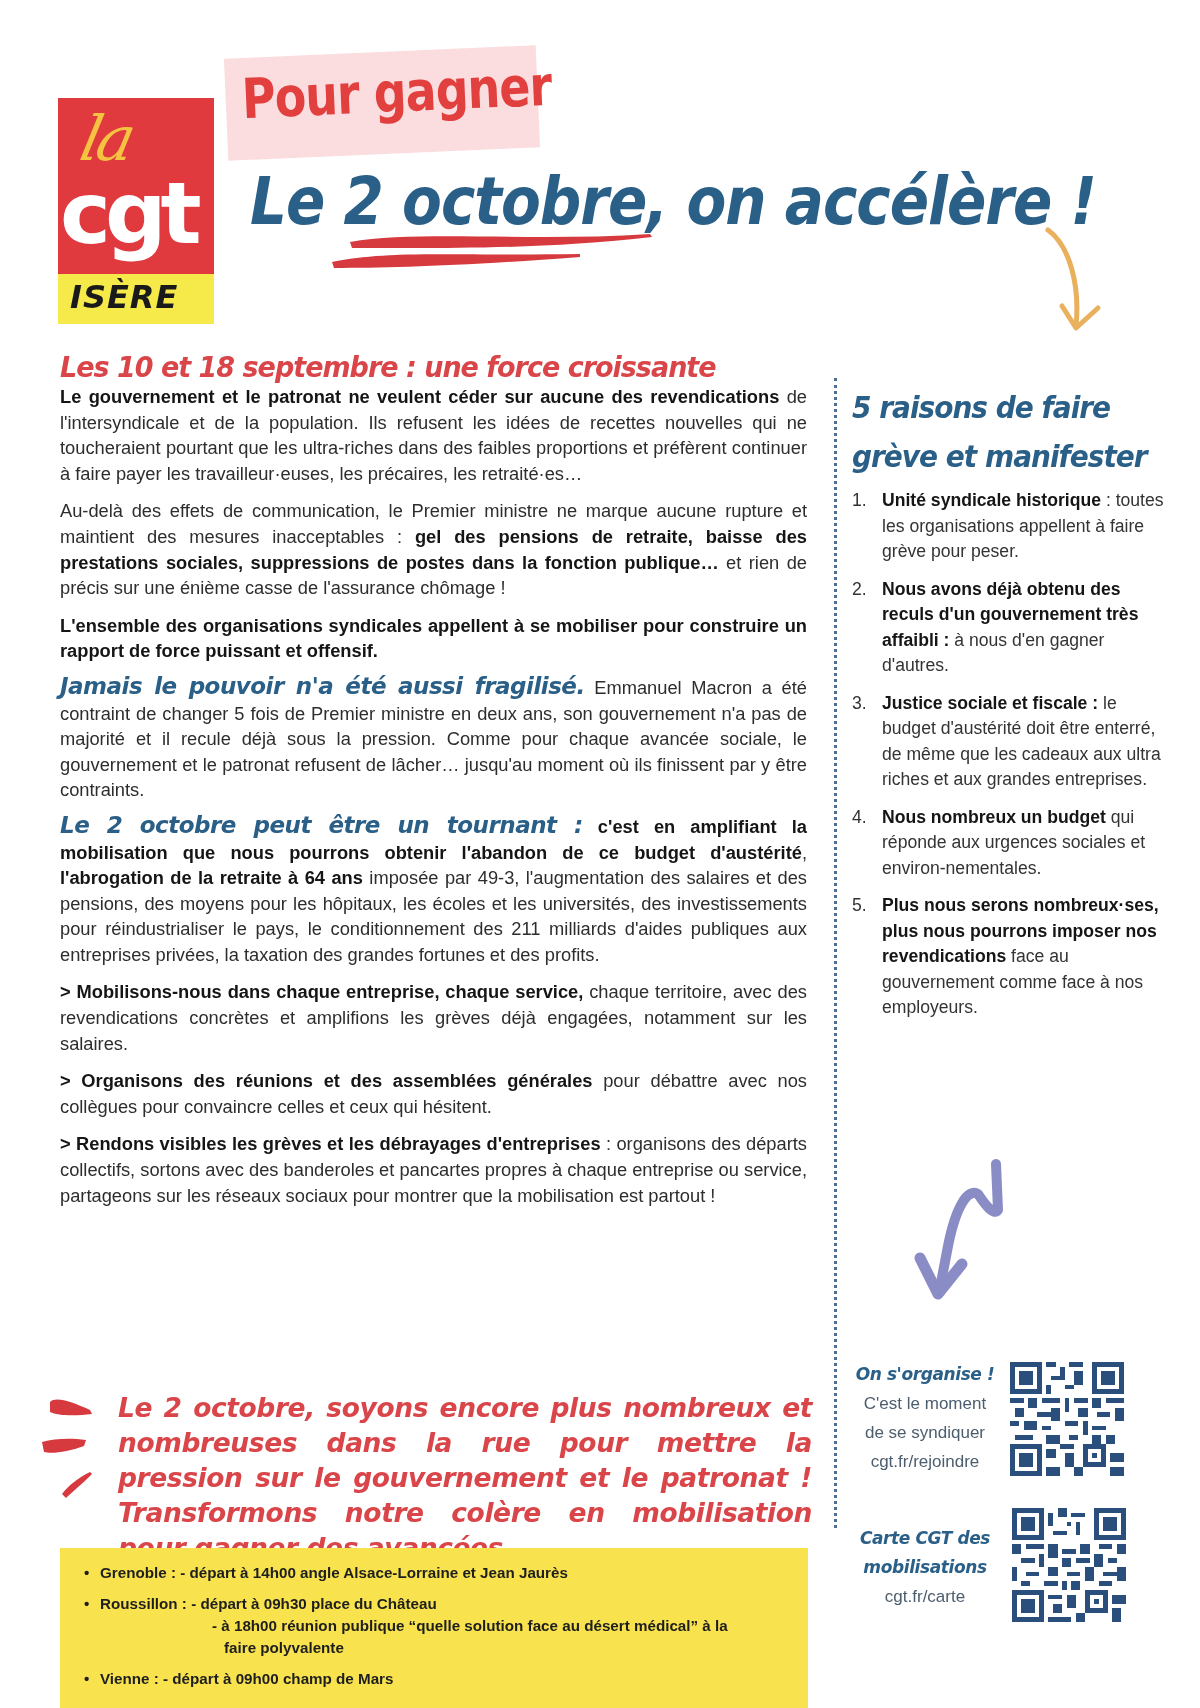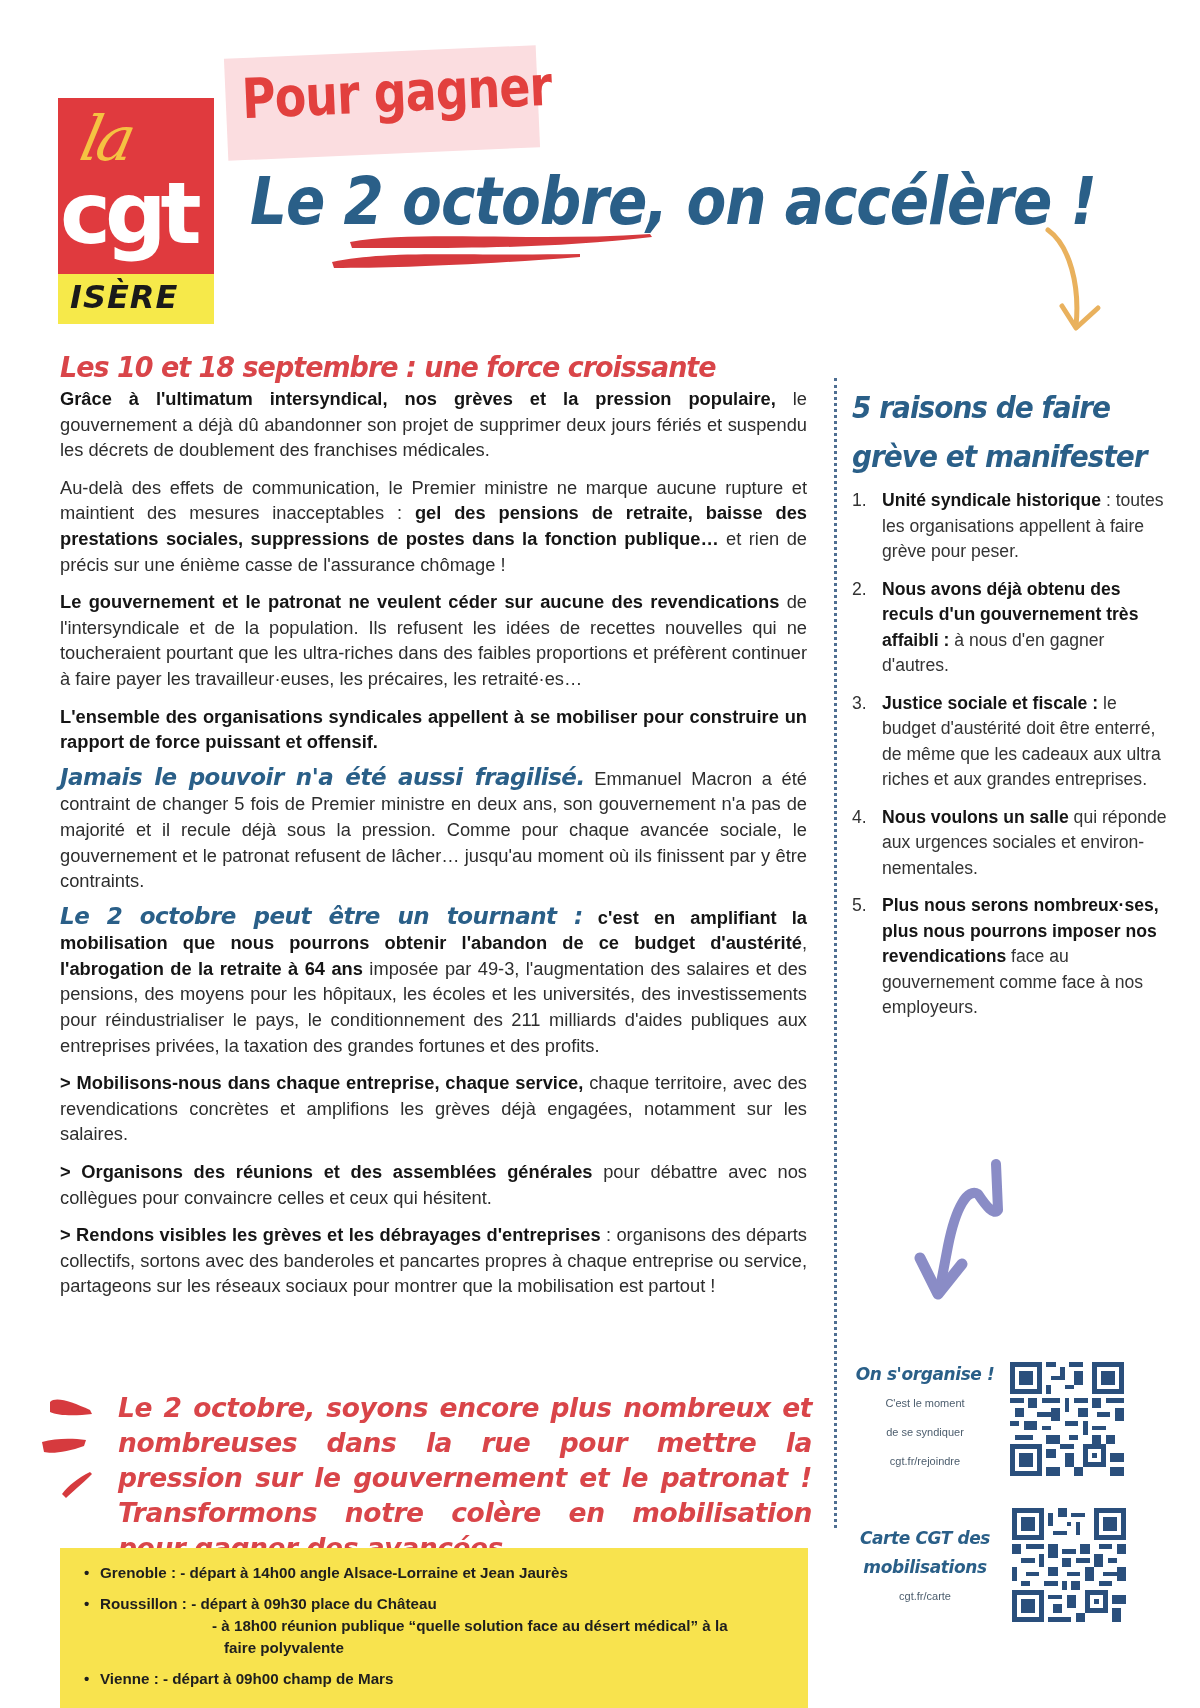--- a/index.html
+++ b/index.html
@@ -48,21 +48,21 @@
     .r-title { font-family: "DejaVu Sans", sans-serif; font-weight: bold; font-style: italic; font-size: 28px; line-height: 44px; color: #2a5f88; letter-spacing: -1px; transform: scaleY(1.1); transform-origin: left top; }
     .r-list { margin-top: 16px; list-style: none; }
     .r-list li { position: relative; padding-left: 30px; font-size: 17.6px; line-height: 25.5px; color: #333; }
     .r-list li + li { margin-top: 12px; }
     .r-list li .num { position: absolute; left: 0; top: 0; color: #333; }
     .r-list li b { color: #151515; }
 
     .arrow-purple { position: absolute; left: 900px; top: 1156px; }
     .qr-text { position: absolute; text-align: center; }
     .qr-head { font-family: "DejaVu Sans", sans-serif; font-weight: bold; font-style: italic; font-size: 17px; color: #2a5f88; line-height: 29px; letter-spacing: -0.4px; }
-    .qr-line { font-size: 11px; color: #4c5d6d; line-height: 29px; }
+    .qr-line { font-size: 17px; color: #4c5d6d; line-height: 29px; }
     .qr-code { position: absolute; }
   </style>
 </head>
 <body>
 
 <div class="logo">
   <div class="red">
     <span class="la">la</span>
     <span class="cgt">cgt</span>
   </div>
@@ -82,25 +82,24 @@
 </svg>
 
 <svg class="arrow-orange" width="70" height="110" viewBox="0 0 70 110">
   <path d="M8 4 C 30 20, 40 60, 36 100" fill="none" stroke="#e9b15d" stroke-width="5" stroke-linecap="round"></path>
   <path d="M22 80 L 36 102 L 58 82" fill="none" stroke="#e9b15d" stroke-width="5" stroke-linecap="round" stroke-linejoin="round"></path>
 </svg>
 
 <div class="left">
   <h2 class="h-red">Les 10 et 18 septembre : une force croissante</h2>
 
-  <p class="para" style="margin-top:2px"><b>Grâce à l'ultimatum intersyndical, nos grèves et la pression populaire,</b><span> le gouvernement a déjà dû abandonner son projet de supprimer deux jours fériés et suspendu les décrets de doublement des franchises médicales.</span></p>
+
+  <p class="para"><b>Le gouvernement et le patronat ne veulent céder sur aucune des revendications</b><span> de l'intersyndicale et de la population. Ils refusent les idées de recettes nouvelles qui ne toucheraient pourtant que les ultra-riches dans des faibles proportions et préfèrent continuer à faire payer les travailleur·euses, les précaires, les retraité·es…</span></p>
 
   <p class="para"><span>Au-delà des effets de communication, le Premier ministre ne marque aucune rupture et maintient des mesures inacceptables : </span><b>gel des pensions de retraite, baisse des prestations sociales, suppressions de postes dans la fonction publique…</b><span> et rien de précis sur une énième casse de l'assurance chômage !</span></p>
-
-  <p class="para"><b>Le gouvernement et le patronat ne veulent céder sur aucune des revendications</b><span> de l'intersyndicale et de la population. Ils refusent les idées de recettes nouvelles qui ne toucheraient pourtant que les ultra-riches dans des faibles proportions et préfèrent continuer à faire payer les travailleur·euses, les précaires, les retraité·es…</span></p>
 
   <p class="para"><b>L'ensemble des organisations syndicales appellent à se mobiliser pour construire un rapport de force puissant et offensif.</b></p>
 
   <p class="para" style="margin-top:10px"><span class="inline-h">Jamais le pouvoir n'a été aussi fragilisé.</span><span> Emmanuel Macron a été contraint de changer 5 fois de Premier ministre en deux ans, son gouvernement n'a pas de majorité et il recule déjà sous la pression. Comme pour chaque avancée sociale, le gouvernement et le patronat refusent de lâcher… jusqu'au moment où ils finissent par y être contraints.</span></p>
 
   <p class="para" style="margin-top:10px"><span class="inline-h">Le 2 octobre peut être un tournant :</span><b> c'est en amplifiant la mobilisation que nous pourrons obtenir l'abandon de ce budget d'austérité</b><span>, </span><b>l'abrogation de la retraite à 64 ans</b><span> imposée par 49-3, l'augmentation des salaires et des pensions, des moyens pour les hôpitaux, les écoles et les universités, des investissements pour réindustrialiser le pays, le conditionnement des 211 milliards d'aides publiques aux entreprises privées, la taxation des grandes fortunes et des profits.</span></p>
 
   <p class="para"><b>&gt; Mobilisons-nous dans chaque entreprise, chaque service,</b><span> chaque territoire, avec des revendications concrètes et amplifions les grèves déjà engagées, notamment sur les salaires.</span></p>
 
   <p class="para"><b>&gt; Organisons des réunions et des assemblées générales</b><span> pour débattre avec nos collègues pour convaincre celles et ceux qui hésitent.</span></p>
@@ -140,21 +139,21 @@
 
 <div class="right">
   <h2 class="r-title">
     <span>5 raisons de faire</span><br>
     <span>grève et manifester</span>
   </h2>
   <ol class="r-list">
     <li><span class="num">1.</span><b>Unité syndicale historique</b><span> : toutes les organisations appellent à faire grève pour peser.</span></li>
     <li><span class="num">2.</span><b>Nous avons déjà obtenu des reculs d'un gouvernement très affaibli :</b><span> à nous d'en gagner d'autres.</span></li>
     <li><span class="num">3.</span><b>Justice sociale et fiscale :</b><span> le budget d'austérité doit être enterré, de même que les cadeaux aux ultra riches et aux grandes entreprises.</span></li>
-    <li><span class="num">4.</span><b>Nous voulons un salle</b><span> qui réponde aux urgences sociales et environ-nementales.</span></li>
+    <li><span class="num">4.</span><b>Nous nombreux un budget</b><span> qui réponde aux urgences sociales et environ-nementales.</span></li>
     <li><span class="num">5.</span><b>Plus nous serons nombreux·ses, plus nous pourrons imposer nos revendications</b><span> face au gouvernement comme face à nos employeurs.</span></li>
   </ol>
 </div>
 
 <svg class="arrow-purple" width="110" height="150" viewBox="0 0 110 150">
   <path d="M96 8 L 98 54 C 94 60, 86 50, 78 38 C 68 32, 56 50, 48 90 L 40 132" fill="none" stroke="#8a8cc6" stroke-width="10" stroke-linecap="round" stroke-linejoin="round"></path>
   <path d="M20 102 L 38 138 L 62 108" fill="none" stroke="#8a8cc6" stroke-width="11" stroke-linecap="round" stroke-linejoin="round"></path>
 </svg>
 
 <div class="qr-text" style="left:852px; top:1360px; width:146px;">

